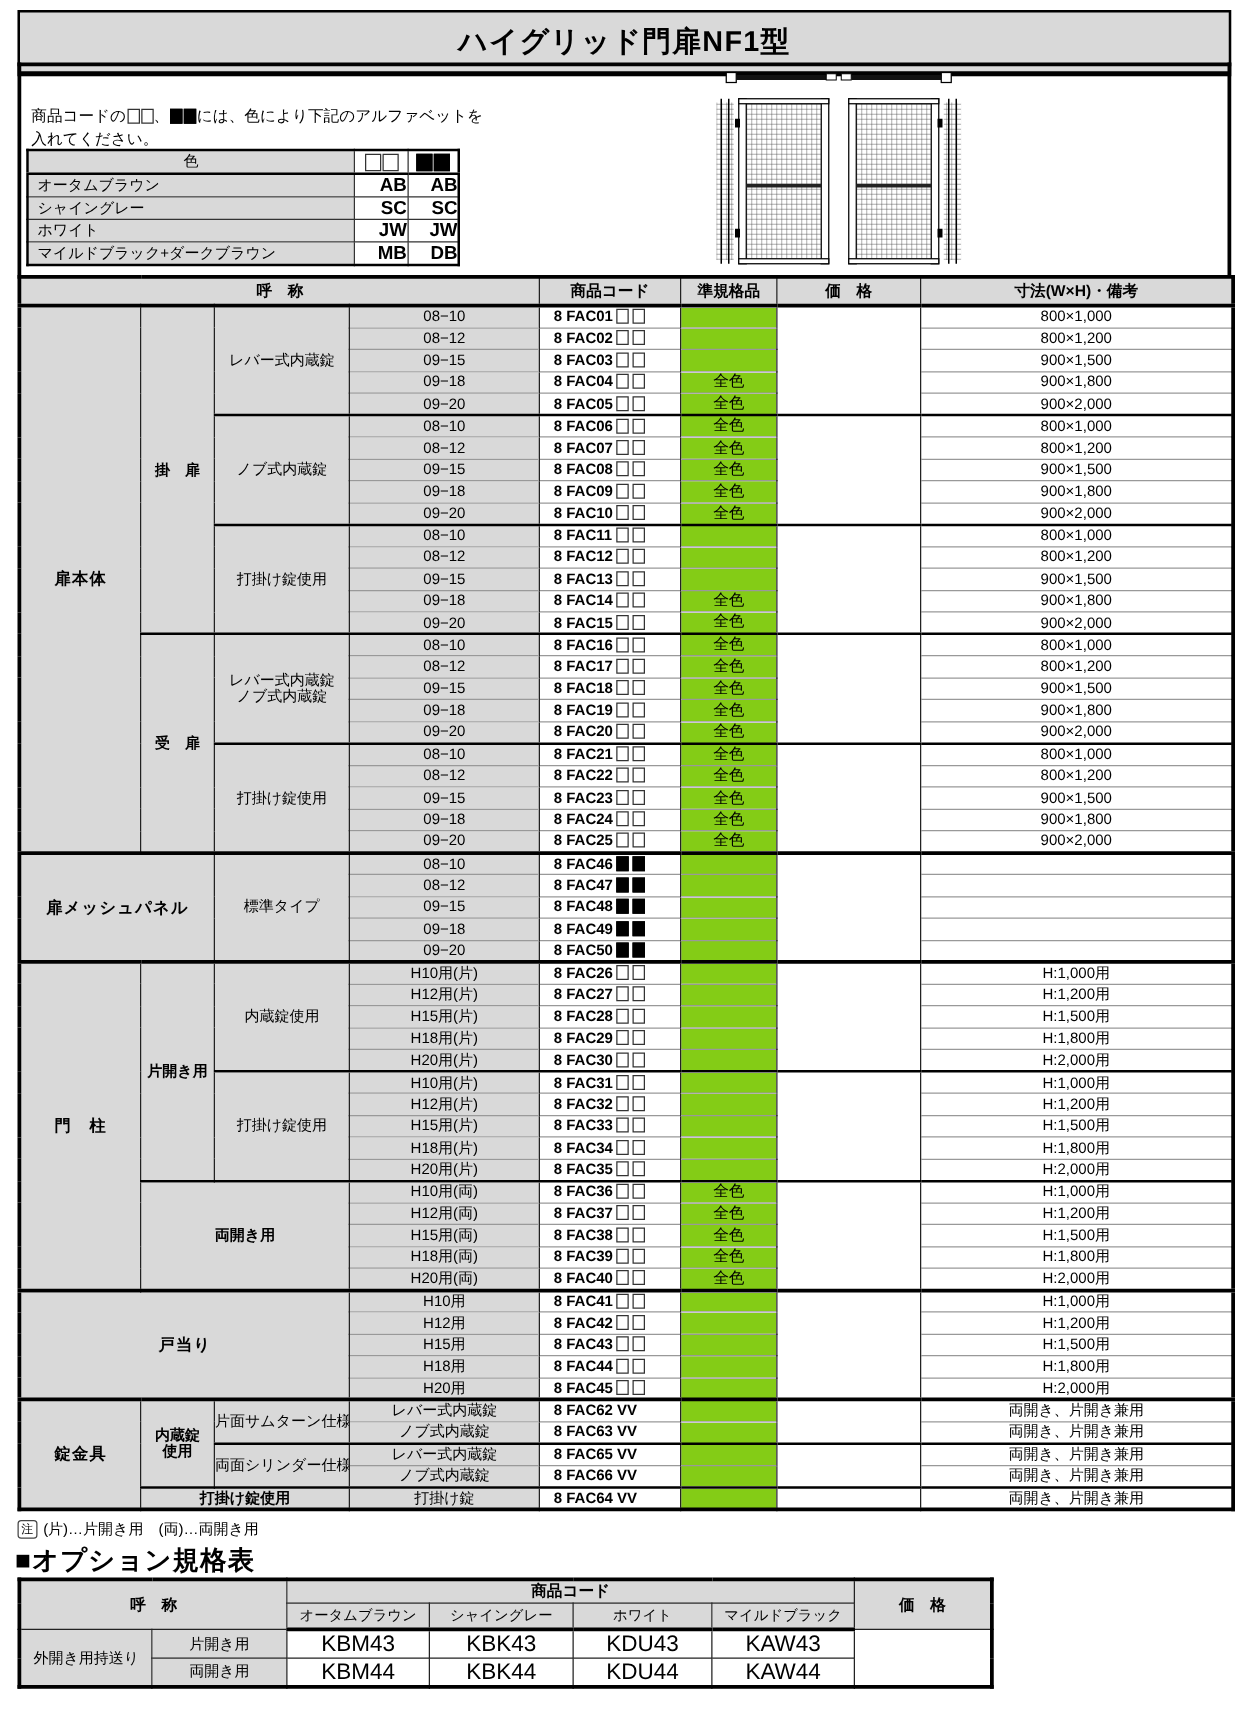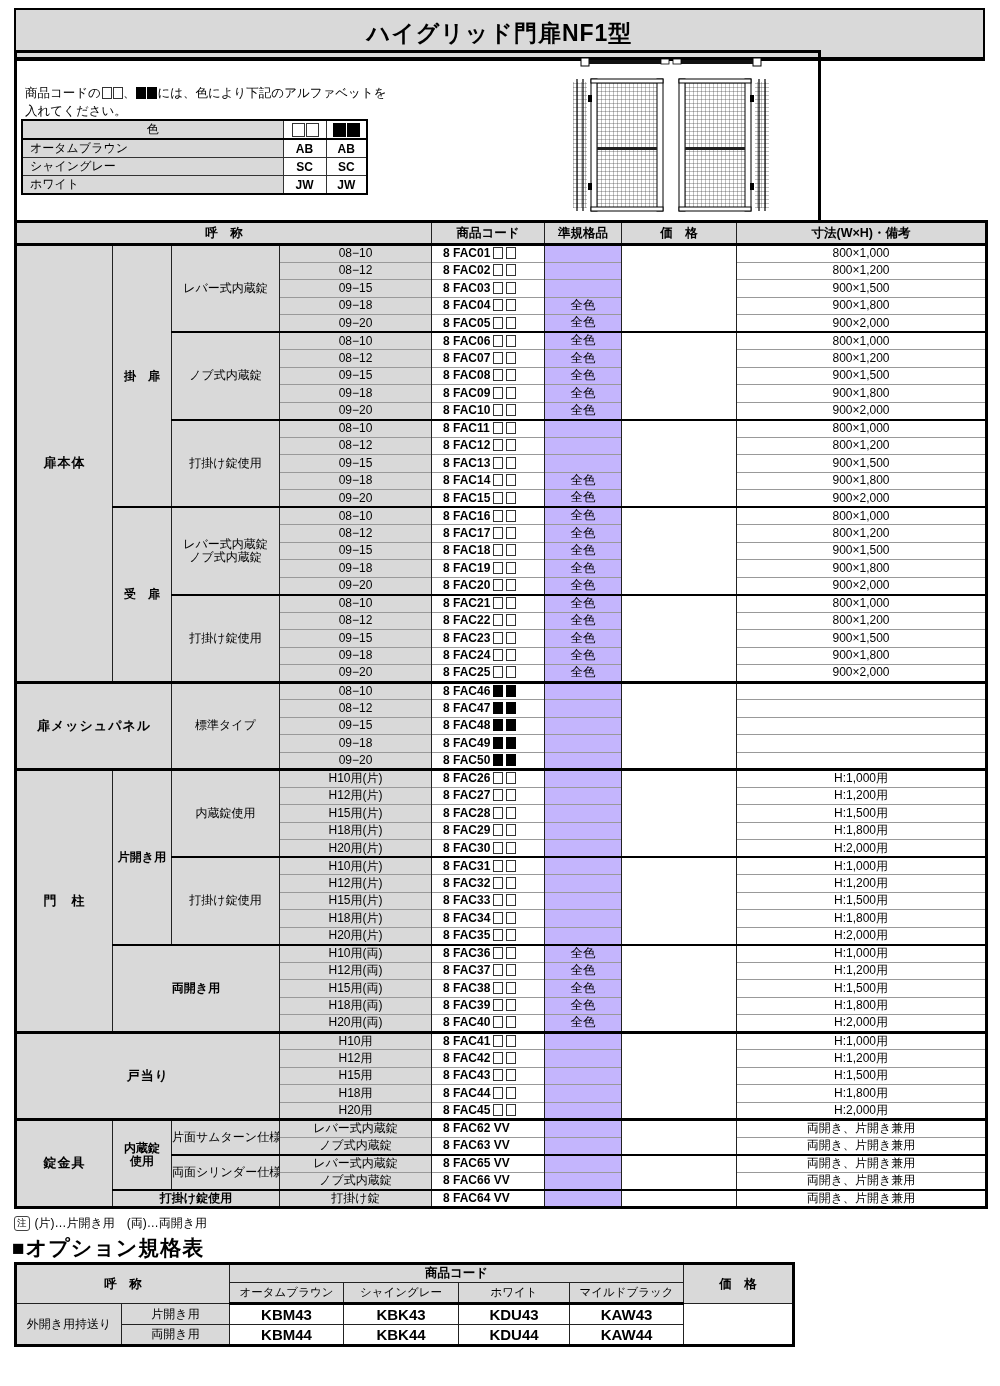--- a/index.html
+++ b/index.html
@@ -5,75 +5,75 @@
   html,body{margin:0;padding:0;background:#fff;}
   #page{position:relative;width:1000px;height:1386px;background:#fff;
         font-family:"Liberation Sans","DejaVu Sans",sans-serif;color:#000;}
   
   .title-bar{position:absolute;left:14px;top:8px;width:971px;height:53px;box-sizing:border-box;
     background:#d9d9d9;border:2px solid #000;border-bottom-width:4px;
     display:flex;align-items:center;justify-content:center;gap:6px;}
   .title-main{font-size:23px;font-weight:bold;letter-spacing:1px;}
   .title-colors{font-size:12px;font-weight:bold;}
   
-  .top-area{position:absolute;left:14px;top:50px;width:807px;height:170px;box-sizing:border-box;
+  .top-area{position:absolute;left:14px;top:50px;width:971px;height:170px;box-sizing:border-box;
     border:3px solid #000;border-bottom:none;}
   .intro{position:absolute;left:8px;top:32px;width:420px;font-size:12.5px;line-height:17.5px;}
   .sqw,.sqb{display:inline-block;width:10px;height:12px;box-sizing:border-box;
     border:1px solid #333;background:#fff;vertical-align:-2px;margin-left:1px;}
   .sqb{background:#000;border-color:#000;}
   .sq-lg{width:13px;height:14px;vertical-align:-3px;}
   
   #color-table{position:absolute;left:4px;top:66px;border-collapse:collapse;table-layout:fixed;
     border:2px solid #000;}
   #color-table td{border:1px solid #333;height:17px;box-sizing:border-box;font-size:12px;
     padding:0;overflow:hidden;white-space:nowrap;}
   #color-table tr.chead td{border-bottom:2px solid #000;}
   #color-table .cname{background:#d9d9d9;padding-left:7px;}
-  #color-table .ccode{text-align:center;font-weight:bold;font-size:12px;background:#fff;}
+  #color-table .ccode{text-align:right;font-weight:bold;font-size:15px;background:#fff;}
   #color-table .chead .clabel{background:#d9d9d9;text-align:center;}
   #color-table .csq{background:#fff;text-align:center;}
   
   .gate{position:absolute;left:556px;top:2px;}
   
   #main-table{position:absolute;left:14px;top:220px;width:971px;border-collapse:collapse;
     table-layout:fixed;border:3px solid #000;}
   #main-table th{background:#d9d9d9;border-left:1px solid #222;border-right:1px solid #222;
     border-bottom:3px solid #000;height:20px;font-size:12.5px;font-weight:bold;padding:0;}
   #main-table td{border-left:1px solid #222;border-right:1px solid #222;border-top:1px solid #999;
     height:17.5px;box-sizing:border-box;padding:0;text-align:center;font-size:12px;line-height:1.05;
     overflow:hidden;white-space:nowrap;}
   #main-table tr.sec td{border-top:3px solid #000;}
   #main-table tr.g2 td,#main-table tr.g3 td{border-top:2px solid #000;}
   #main-table td.name,#main-table td.size{background:#d9d9d9;}
   #main-table td.c1{font-weight:bold;font-size:13px;letter-spacing:1px;}
   #main-table td.c2{font-weight:bold;}
   #main-table td.code{text-align:left;padding-left:11px;background:#fff;}
   #main-table td.code b{font-size:12px;}
   #main-table td.code .sqw,#main-table td.code .sqb{margin-left:3px;}
-  #main-table td.std{font-size:12.5px;background:#c4b5fd;margin-left:16px;}
+  #main-table td.std{font-size:12.5px;background:#84cc16;margin-left:16px;}
   #main-table td.price{background:#fff;}
   #main-table td.dim{background:#fff;font-size:12px;}
   
   .note{position:absolute;left:14px;font-size:12px;}
   .badge{display:inline-block;border:1px solid #444;border-radius:3px;font-size:9.5px;
     padding:0 2px;margin-right:5px;vertical-align:1px;}
   .opt-heading{position:absolute;left:12px;top:1234px;font-size:21px;font-weight:bold;letter-spacing:1px;}
   
   #opt-table{position:absolute;left:14px;top:1262px;border-collapse:collapse;table-layout:fixed;
     border:3px solid #000;}
   #opt-table th,#opt-table td{border:1px solid #222;box-sizing:border-box;padding:0;
     overflow:hidden;white-space:nowrap;text-align:center;}
   #opt-table th{background:#d9d9d9;font-weight:normal;}
   #opt-table .oh1{height:17px;font-size:12.5px;font-weight:bold;}
   #opt-table .oh2{height:21px;font-size:11.5px;}
   #opt-table th.hb{border-bottom:3px solid #000;}
   #opt-table td{height:21px;background:#fff;}
   #opt-table td.oname{background:#d9d9d9;font-size:12px;}
-  #opt-table td.ocode{font-weight:bold;font-size:15px;}
+  #opt-table td.ocode{font-weight:normal;font-size:18px;}
 </style>
 </head>
 <body>
 
 <div id="page">
 
   <div class="title-bar">
     <span class="title-main">ハイグリッド門扉NF1型</span>
   </div>
 
@@ -103,20 +103,25 @@
       </tr>
       <tr>
         <td class="cname">シャイングレー</td>
         <td class="ccode">SC</td>
         <td class="ccode">SC</td>
       </tr>
       <tr>
         <td class="cname">ホワイト</td>
         <td class="ccode">JW</td>
         <td class="ccode">JW</td>
+      </tr>
+      <tr>
+        <td class="cname">マイルドブラック+ダークブラウン</td>
+        <td class="ccode">MB</td>
+        <td class="ccode">DB</td>
       </tr>
     </tbody>
       </table>
 
     <svg class="gate" width="196" height="162" viewBox="0 0 196 162">
       <defs>
         <pattern id="mesh" width="4" height="4" patternUnits="userSpaceOnUse">
           <path d="M0 0H4M0 0V4" stroke="#444" stroke-width="0.7" fill="none"></path>
         </pattern>
       </defs>

